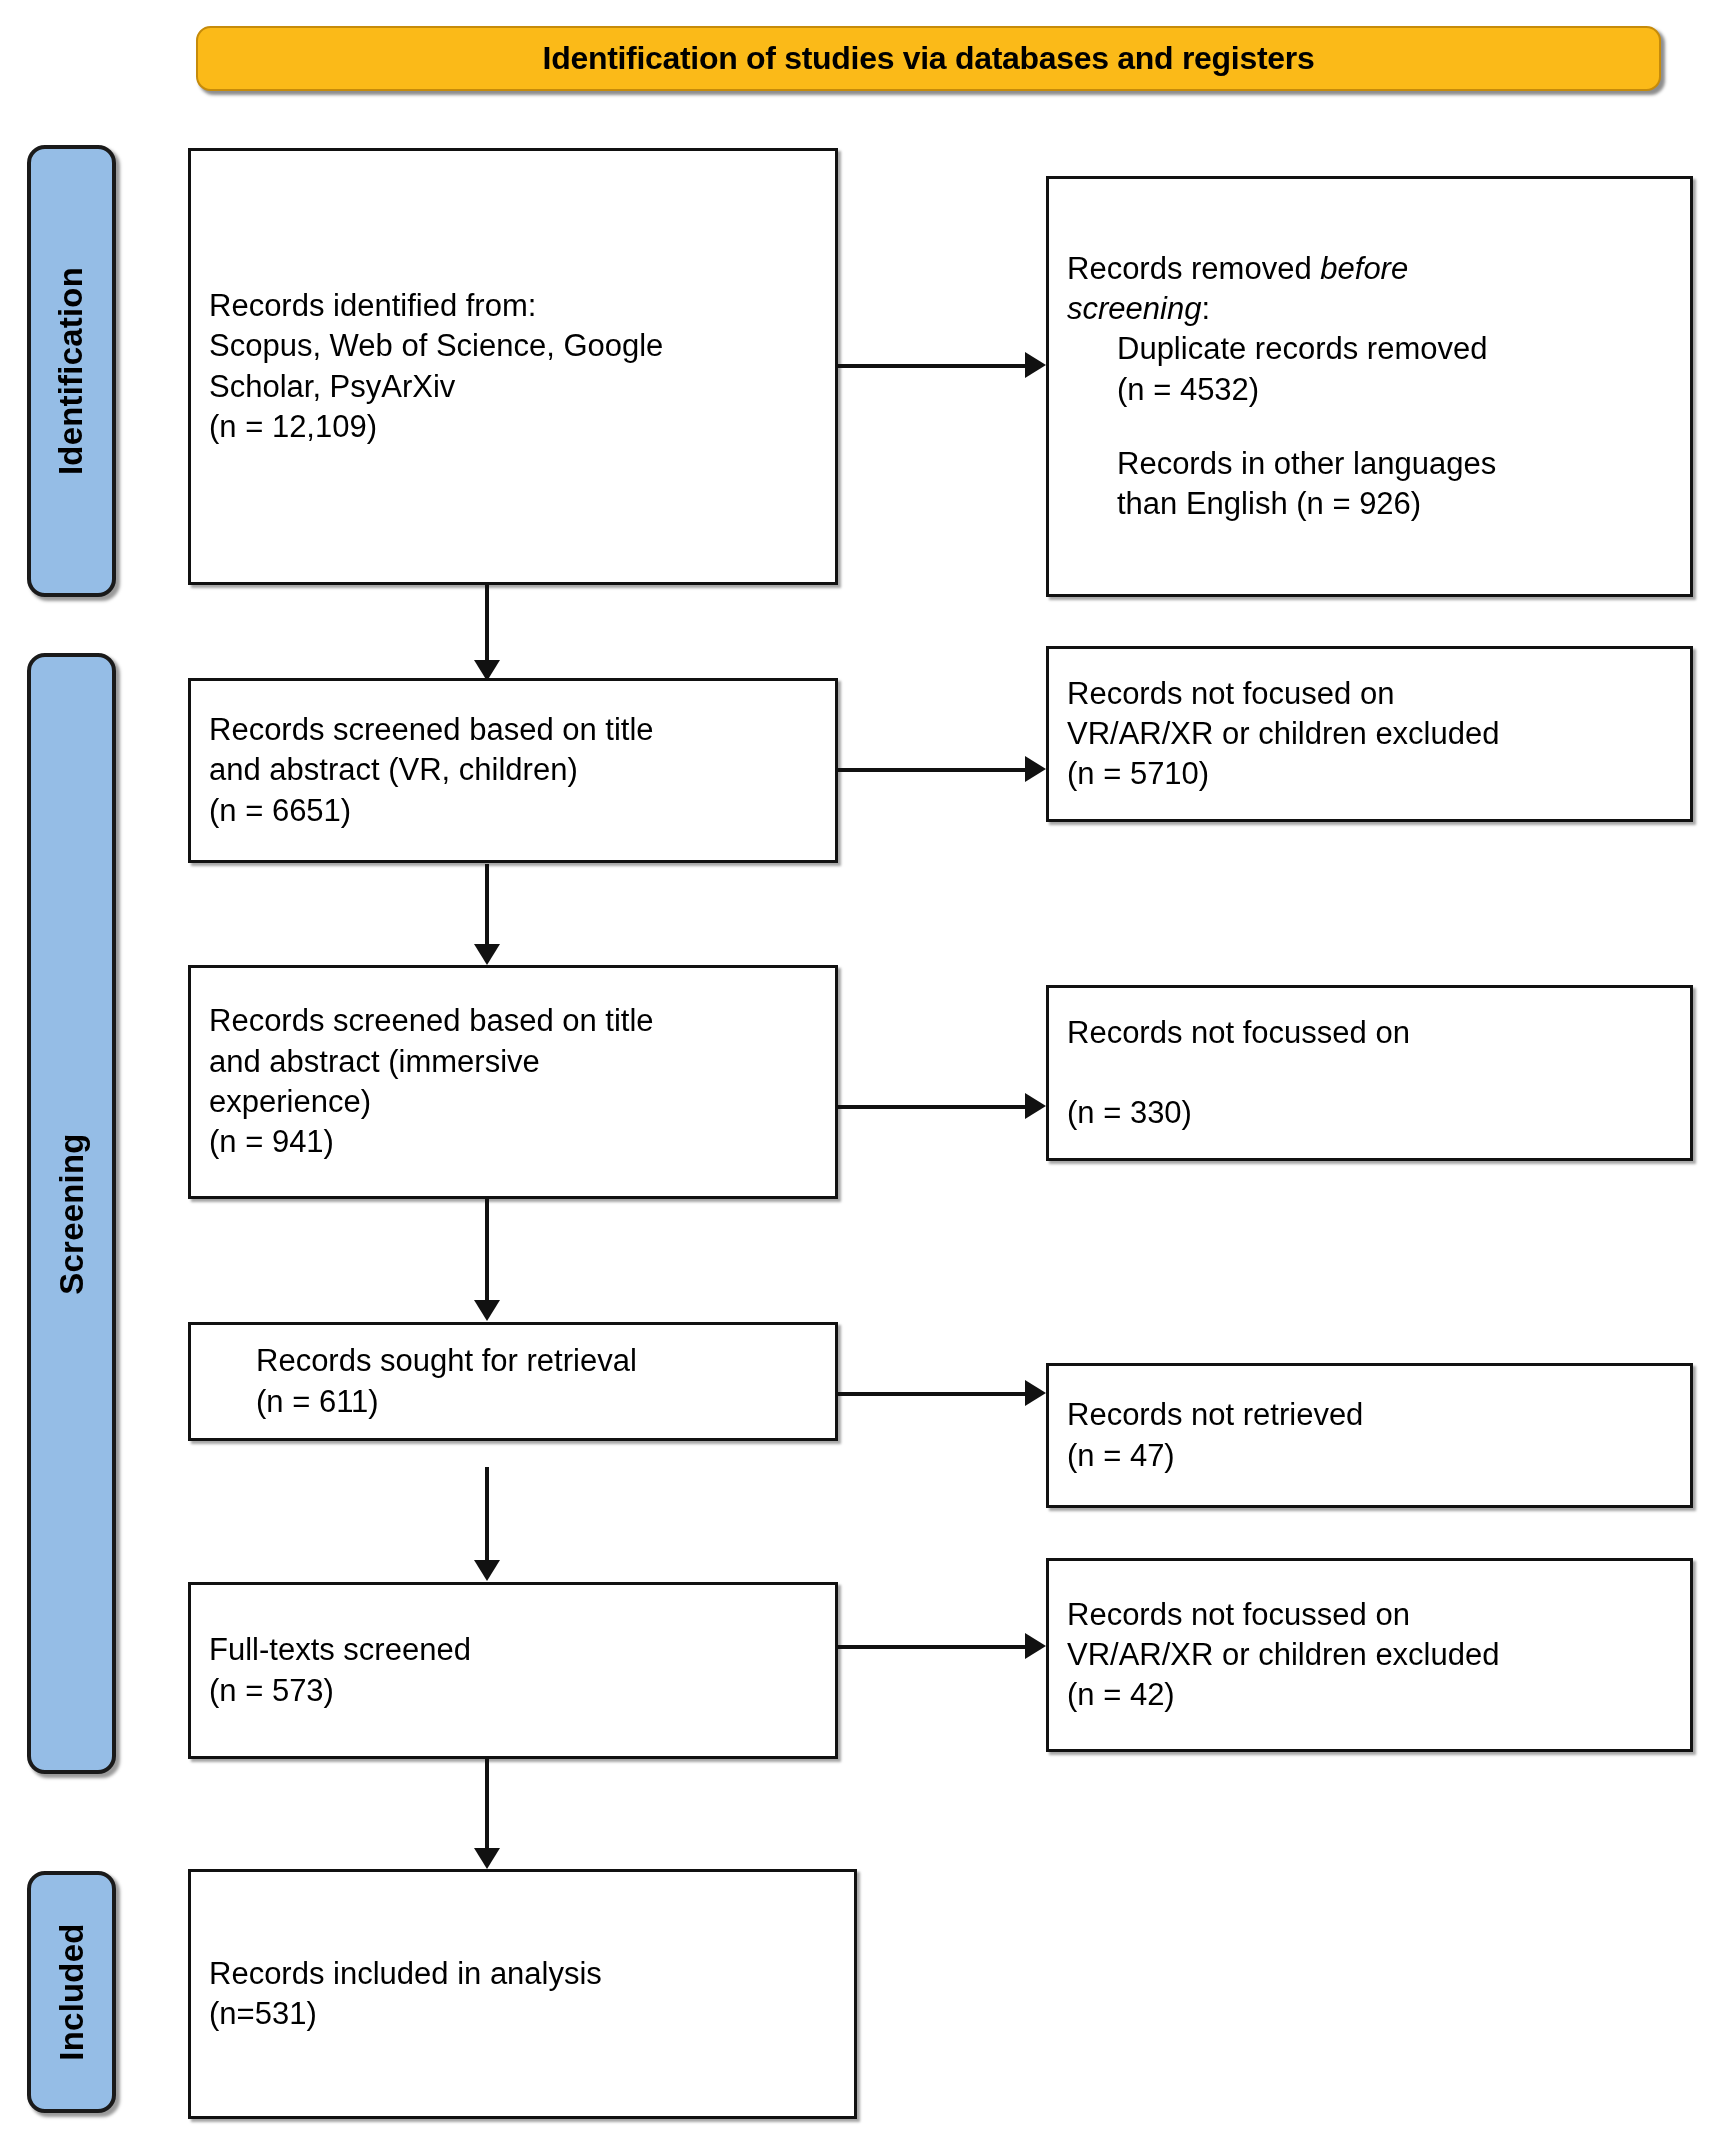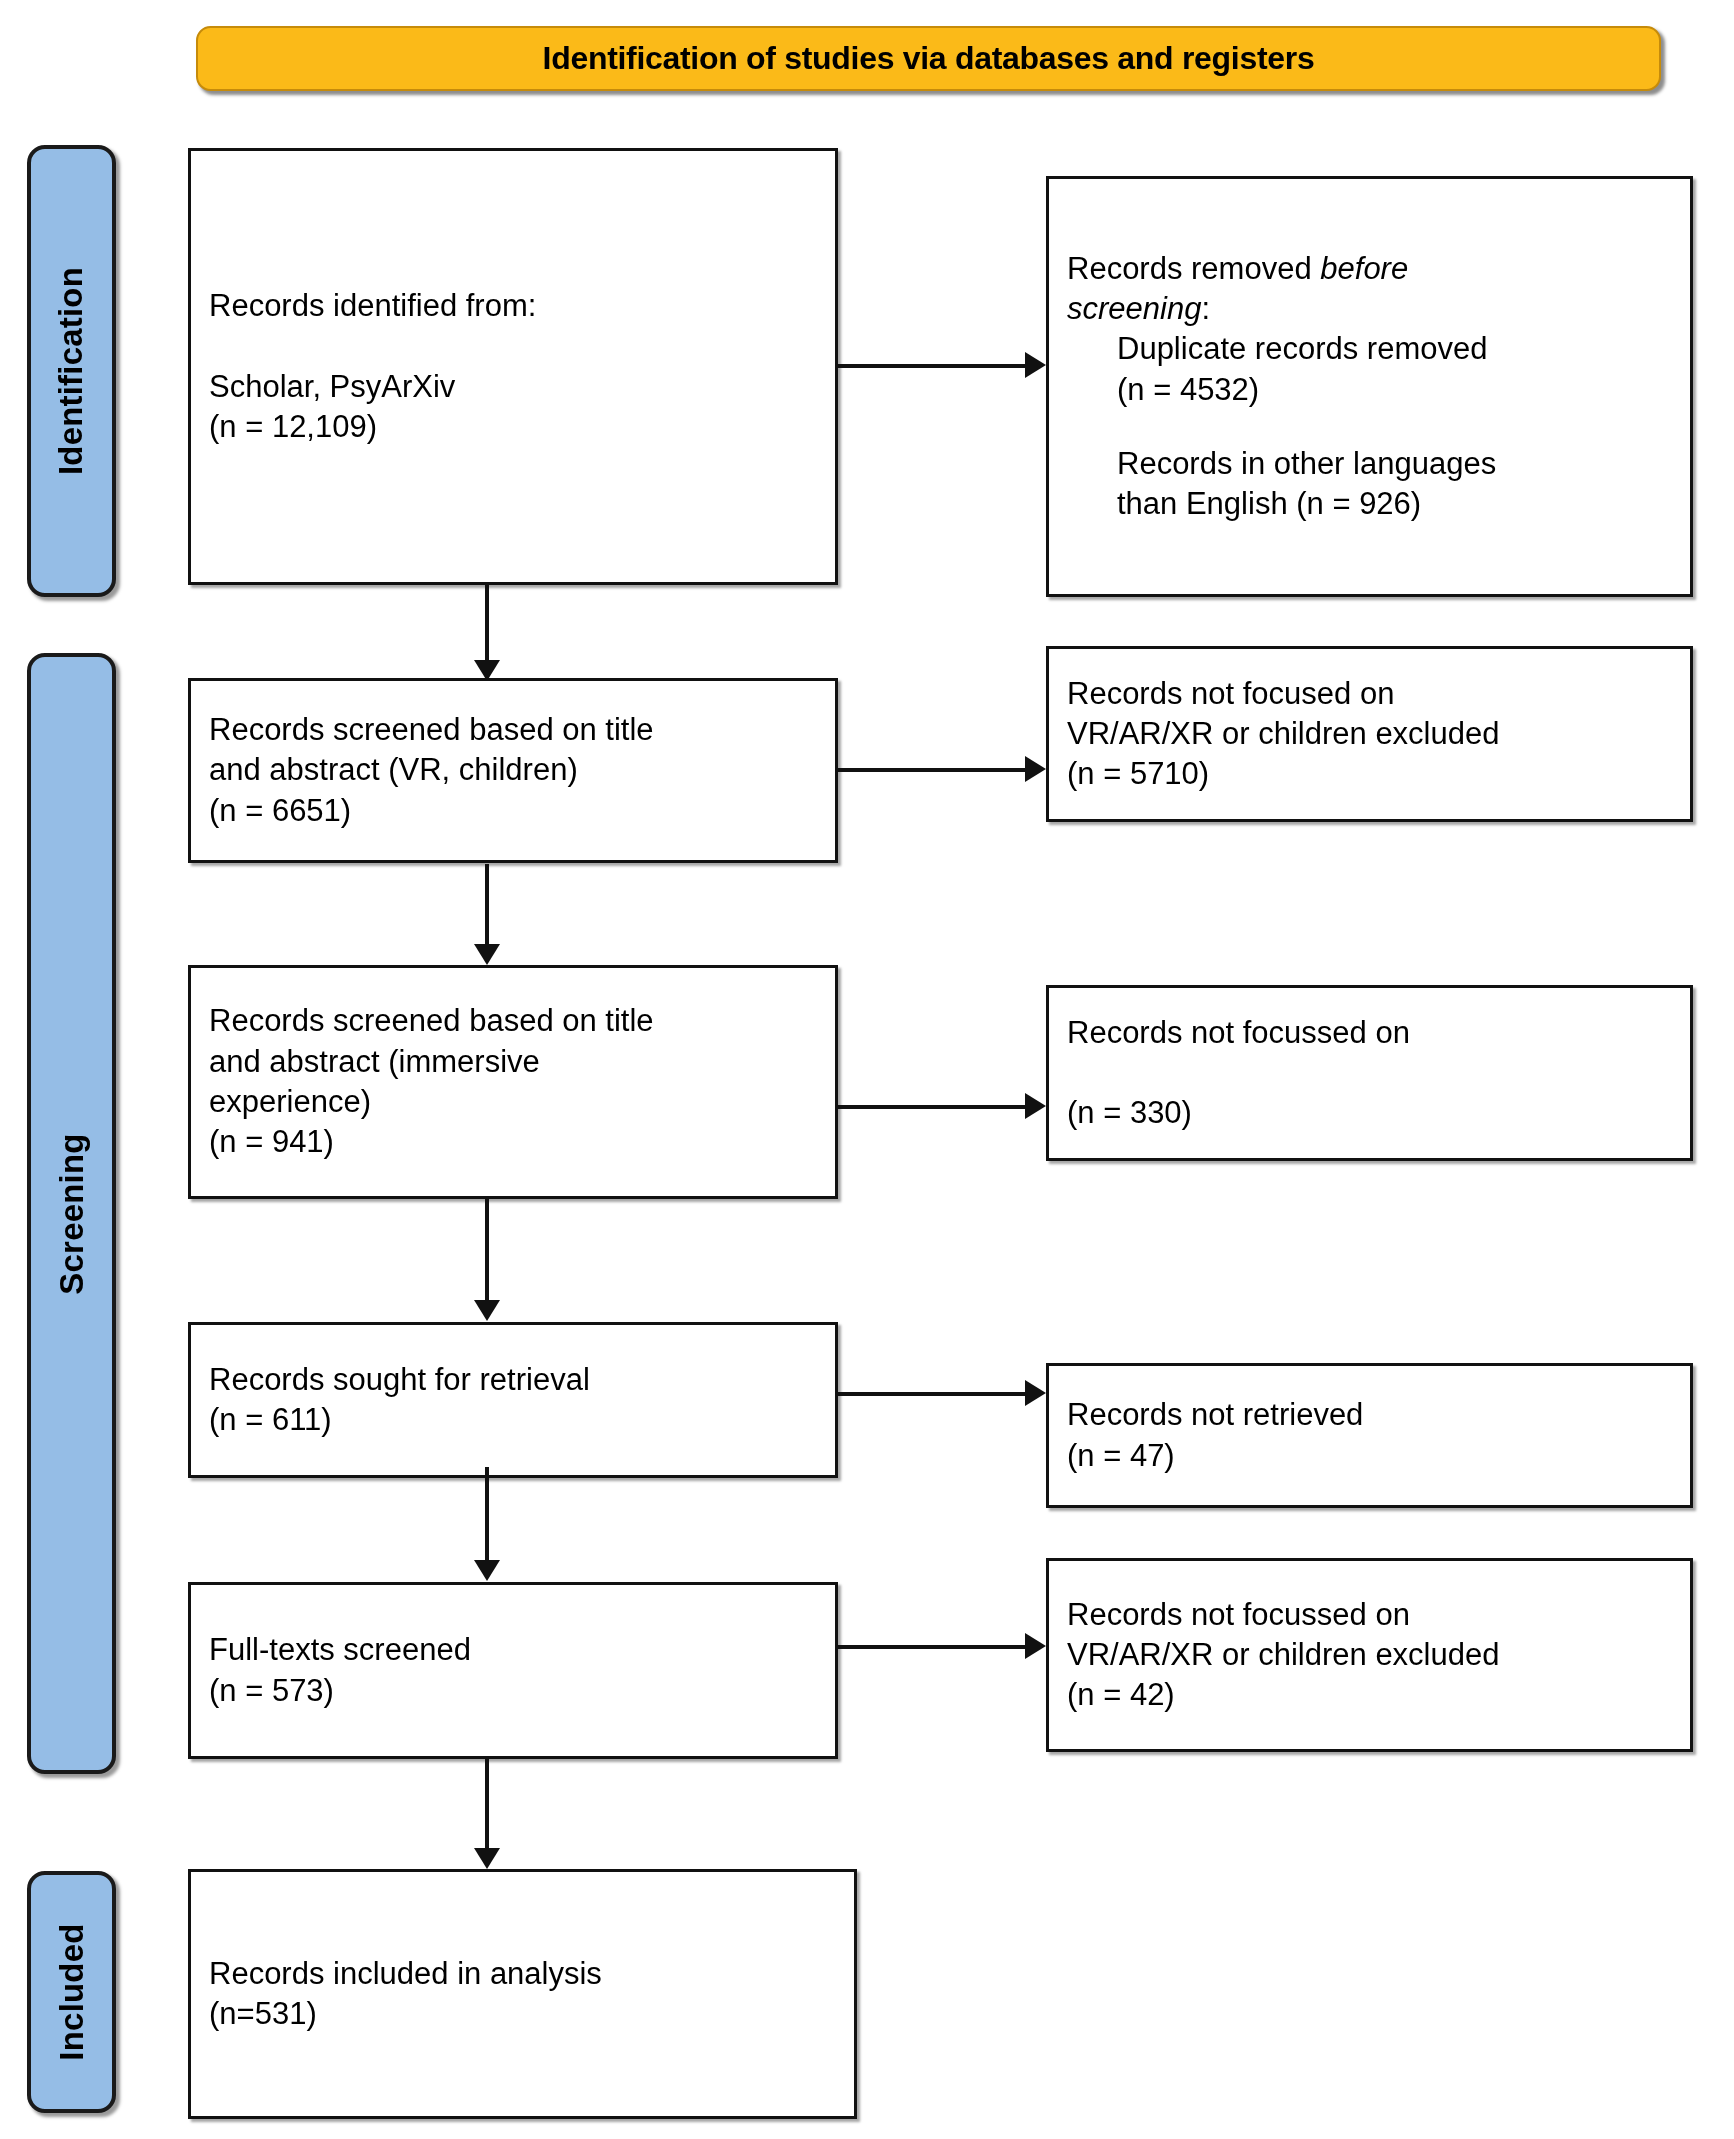--- a/index.html
+++ b/index.html
@@ -119,21 +119,21 @@
   <span class="stage-label">Screening</span>
 </div>
 
 <div class="abs stage-pill" style="left:27px; top:1871px; width:89px; height:242px;">
   <span class="stage-label">Included</span>
 </div>
 
 <div class="abs flow-box" style="left:188px; top:148px; width:650px; height:437px;">
   <div class="box-text">
     <span>Records identified from:</span><br>
-    <br>
+    <span>Scopus, Web of Science, Google</span><br>
     <span>Scholar, PsyArXiv</span><br>
     <span>(n = 12,109)</span>
   </div>
 </div>
 
 <div class="abs hline" style="left:838px; top:364px; width:187px;"></div>
 <div class="abs arrow-right" style="left:1025px; top:352px;"></div>
 
 <div class="abs flow-box" style="left:1046px; top:148px; width:647px; height:421px;margin-top:28px;">
   <div class="box-text">
@@ -188,21 +188,21 @@
   <div class="box-text">
     <span>Records not focussed on</span><br>
     <br>
     <span>(n = 330)</span>
   </div>
 </div>
 
 <div class="abs vline" style="left:485px; top:1199px; width:4px; height:101px;"></div>
 <div class="abs arrow-down" style="left:474px; top:1300px;"></div>
 
-<div class="abs flow-box" style="left:188px; top:1322px; width:650px; height:156px;">
+<div class="abs flow-box" style="left:188px; top:1322px; width:650px; height:119px;padding-left:47px;">
   <div class="box-text">
     <span>Records sought for retrieval</span><br>
     <span>(n = 611)</span>
   </div>
 </div>
 
 <div class="abs hline" style="left:838px; top:1392px; width:187px;"></div>
 <div class="abs arrow-right" style="left:1025px; top:1380px;"></div>
 
 <div class="abs flow-box" style="left:1046px; top:1322px; width:647px; height:145px;margin-top:41px;">

